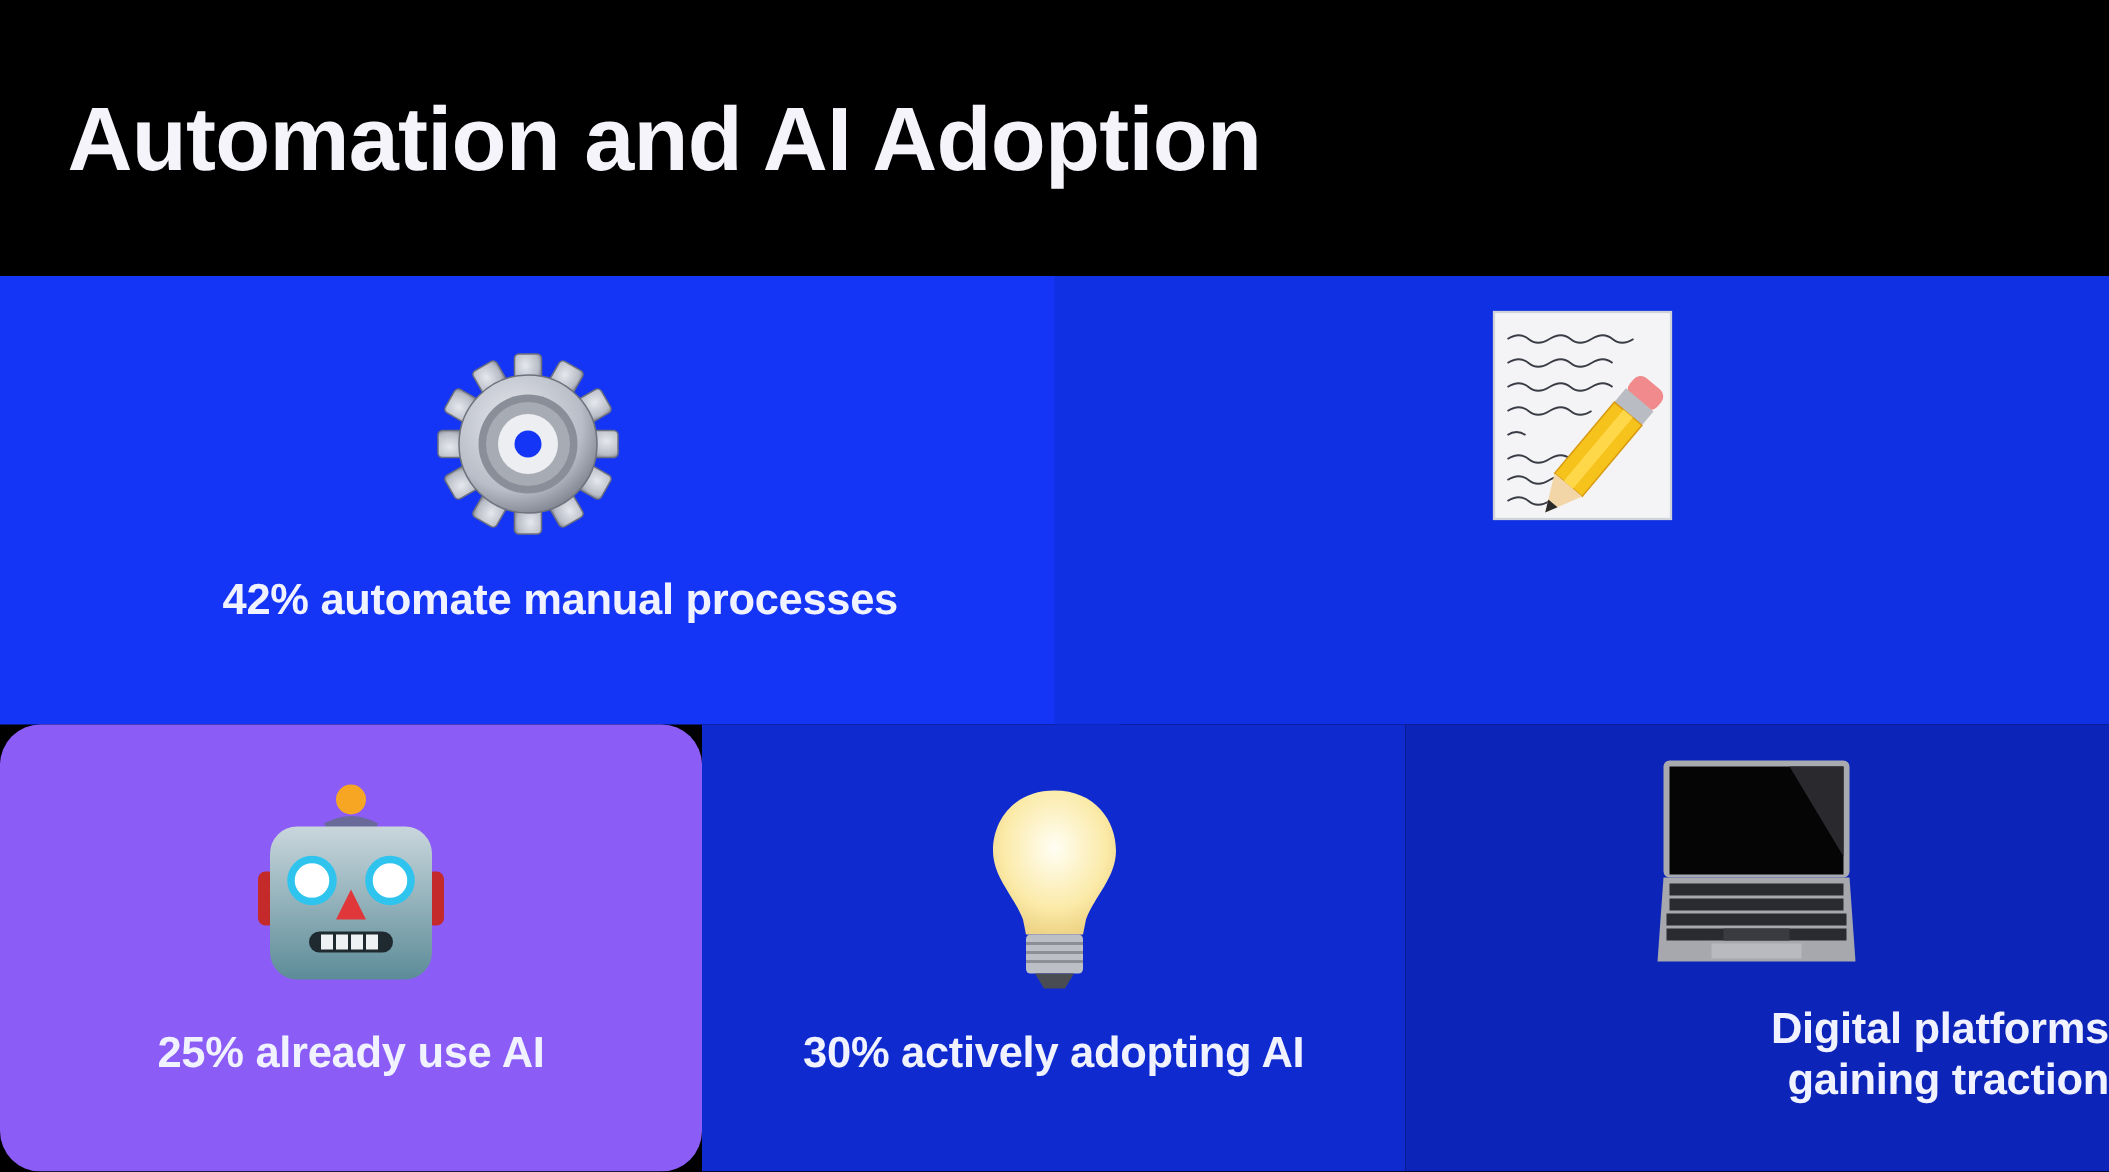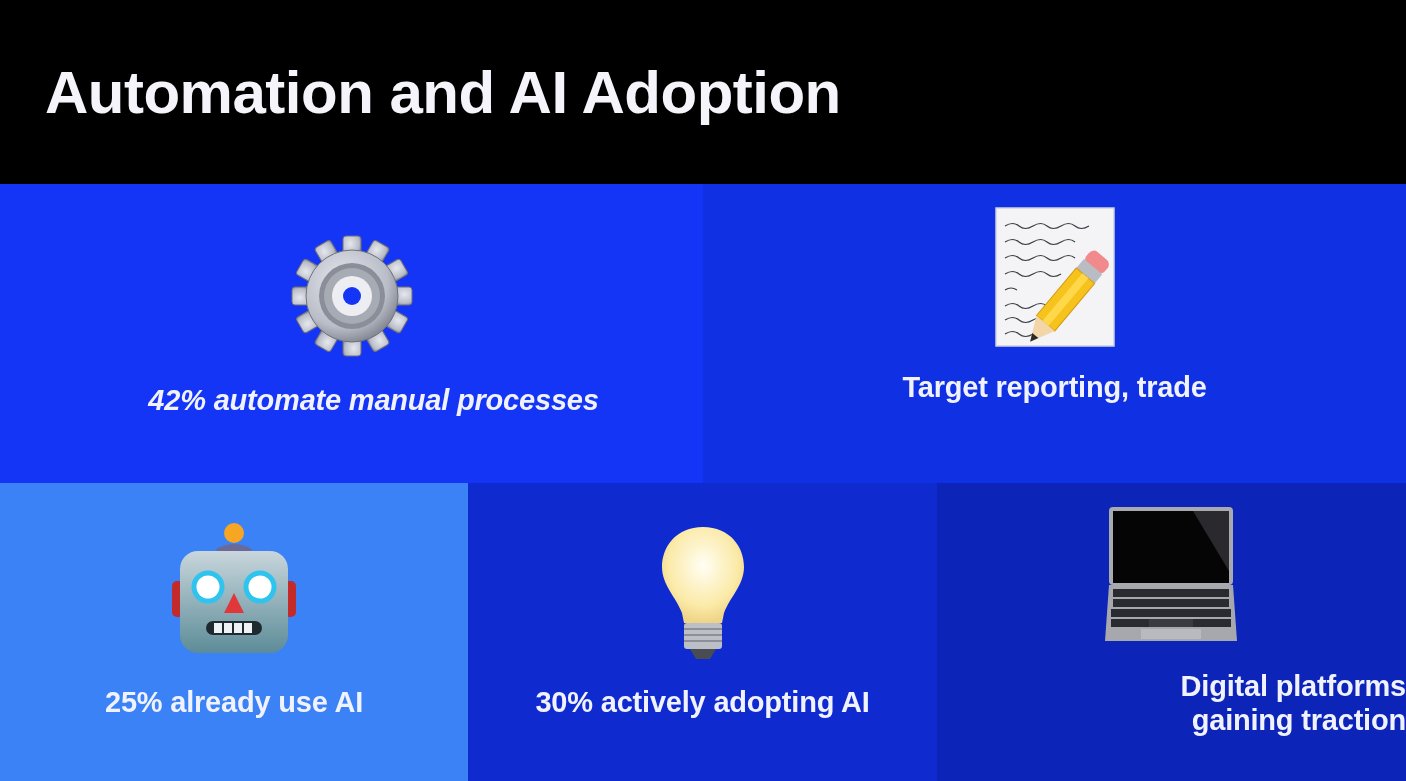--- a/index.html
+++ b/index.html
@@ -23,23 +23,23 @@
     .tile {
       position: absolute;
       display: flex; flex-direction: column; align-items: center;
     }
     .tile .label {
       position: absolute; left: 0; right: 0; text-align: center;
       font-size: 29px; font-weight: 700; line-height: 34px;
       color: #f0f2ff; letter-spacing: -0.2px;
     }
     .icon { position: absolute; }
-    #t1 { left: 0; top: 184px; width: 747px; height: 299px; background: #1435f5; font-style: italic; }
+    #t1 { left: 0; top: 184px; width: 747px; height: 299px; background: #1435f5; }
     #t2 { left: 703px; top: 184px; width: 703px; height: 299px; background: #1030e3; }
-    #t3 { left: 0; top: 483px; width: 468px; height: 298px; background: #3b82f6; }
+    #t3 { left: 0; top: 483px; width: 468px; height: 298px; background: #8b5cf6; border-radius: 27px; }
     #t4 { left: 468px; top: 483px; width: 469px; height: 298px; background: #0f2bd0; }
     #t5 { left: 937px; top: 483px; width: 469px; height: 298px; background: #0d24b8; }
   </style>
 </head>
 <body>
 
 <div class="header">
   <h1 class="title">Automation and AI Adoption</h1>
 </div>
 
@@ -93,21 +93,20 @@
     <g transform="translate(104,56) rotate(40)">
       <rect x="-12" y="-8" width="24" height="16" rx="6" fill="#f08a8c"></rect>
       <rect x="-12" y="6" width="24" height="12" fill="#b9bcc3"></rect>
       <rect x="-12" y="18" width="24" height="62" fill="#f6c21c" stroke="#d89a10" stroke-width="1"></rect>
       <rect x="-4" y="18" width="8" height="62" fill="#ffd84a"></rect>
       <polygon points="-12,80 12,80 0,104" fill="#f2d6a8"></polygon>
       <polygon points="-4,96 4,96 0,104" fill="#2a2a2a"></polygon>
     </g>
   </svg>
   <div class="label" style="top:186px;">
-    <div>Target reporting, trade</div>
   </div>
 </div>
 
 <div class="tile" id="t3">
   <svg class="icon" style="left:170px; top:38px;" width="130" height="134" viewBox="0 0 130 134">
     <defs>
       <linearGradient id="robotG" x1="0" y1="0" x2="0" y2="1">
         <stop offset="0%" stop-color="#c9d6dc"></stop>
         <stop offset="100%" stop-color="#5c8c98"></stop>
       </linearGradient>

